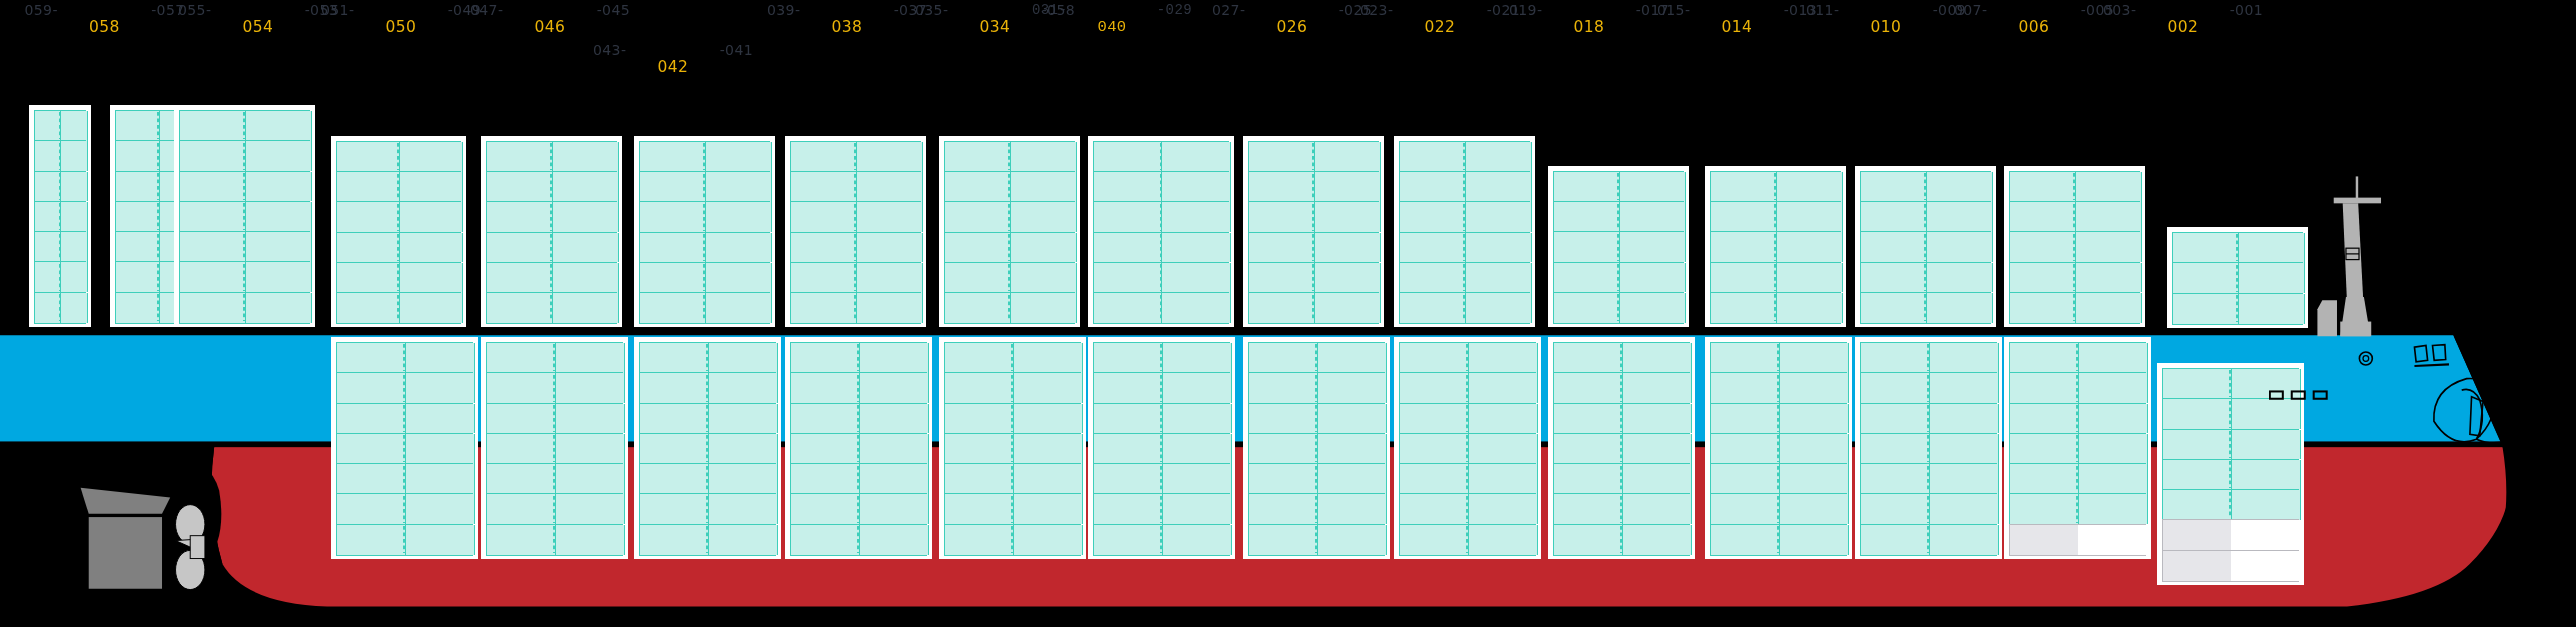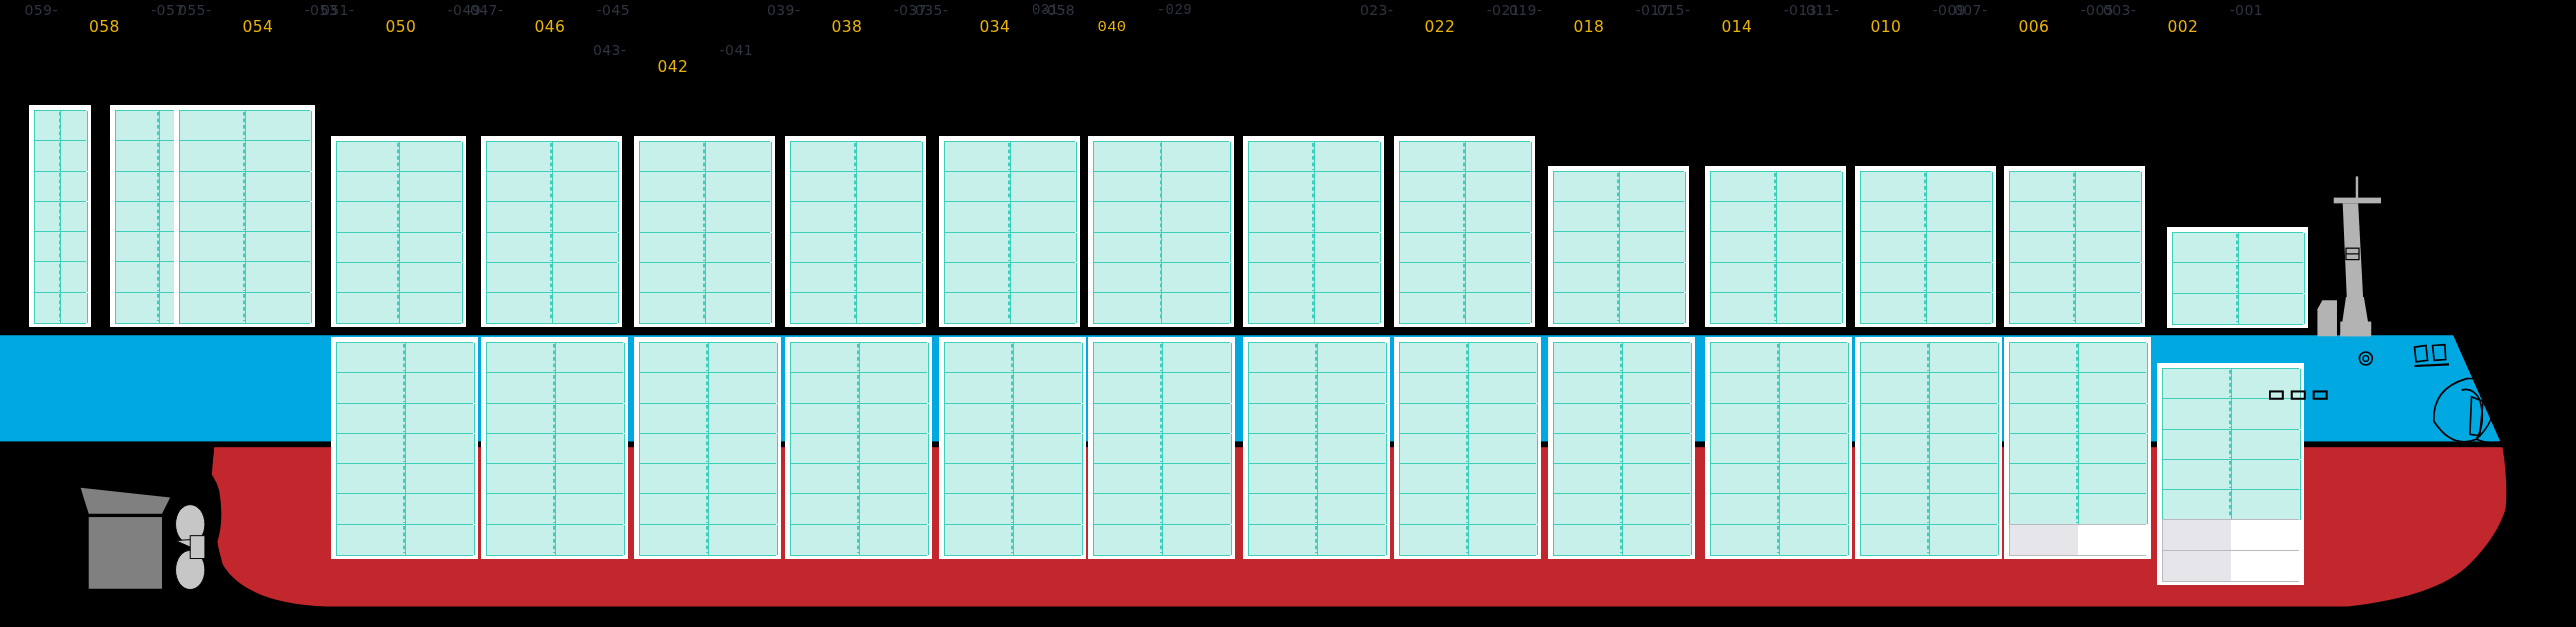--- a/index.html
+++ b/index.html
@@ -170,20 +170,27 @@
         </div>
         <div class="bay-even">034</div>
       </div>
       <div class="bay-group" style="left: 1032px; width: 160px; font-family: Liberation Mono, monospace;">
         <div class="bay-odd-row">
           <span class="bay-odd left">031-</span>
           <span class="bay-odd right">-029</span>
         </div>
         <div class="bay-even">040</div>
       </div>
+      <div class="bay-group" style="left: 1212px; width: 160px;">
+        <div class="bay-odd-row">
+          <span class="bay-odd left">027-</span>
+          <span class="bay-odd right">-025</span>
+        </div>
+        <div class="bay-even">026</div>
+      </div>
       <div class="bay-group" style="left: 1360px; width: 160px;">
         <div class="bay-odd-row">
           <span class="bay-odd left">023-</span>
           <span class="bay-odd right">-021</span>
         </div>
         <div class="bay-even">022</div>
       </div>
       <div class="bay-group" style="left: 1509px; width: 160px;">
         <div class="bay-odd-row">
           <span class="bay-odd left">019-</span>

